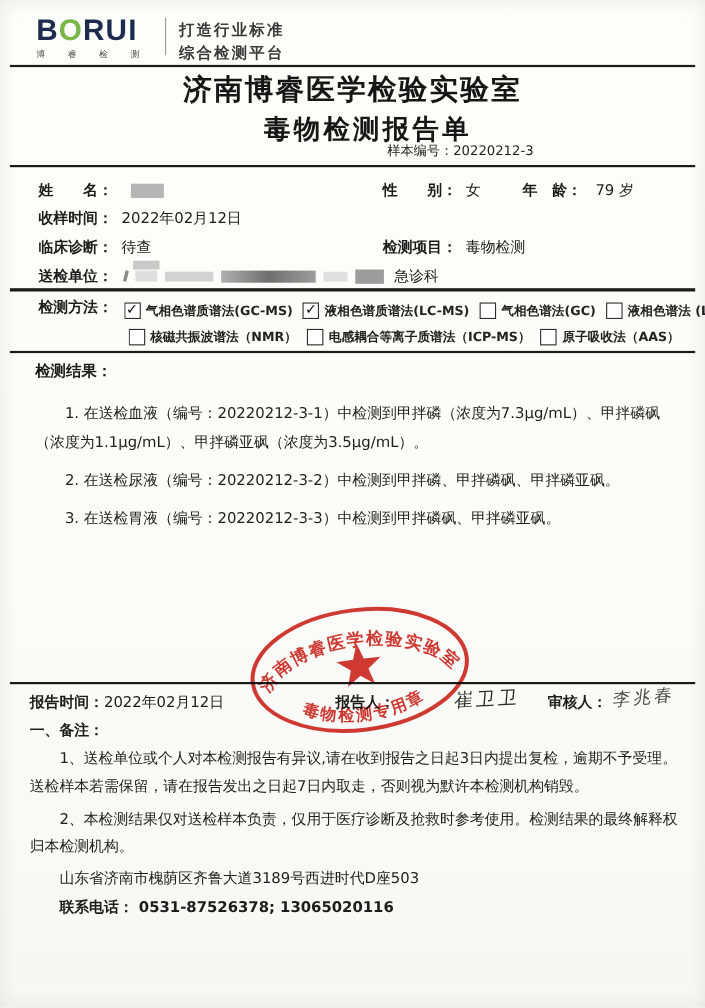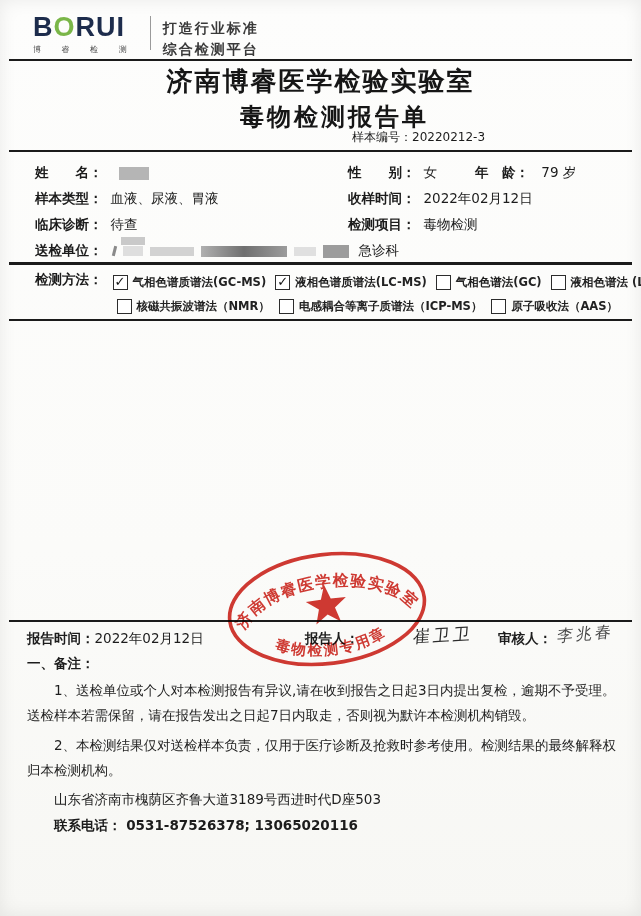--- a/index.html
+++ b/index.html
@@ -123,24 +123,20 @@
       <div class="col-r">
         <span class="lbl">性　　别：</span>
         <span class="val">女</span>
         <span class="age-group">
           <span class="lbl">年　龄：</span>
           <span class="val">79 岁</span>
         </span>
       </div>
     </div>
     <div class="info-row">
-      <div class="col-l">
-        <span class="lbl">样本类型：</span>
-        <span class="val">血液、尿液、胃液</span>
-      </div>
       <div class="col-r">
         <span class="lbl">收样时间：</span>
         <span class="val">2022年02月12日</span>
       </div>
     </div>
     <div class="info-row">
       <div class="col-l">
         <span class="lbl">临床诊断：</span>
         <span class="val">待查</span>
         <span class="r-diag"></span>
@@ -203,20 +199,28 @@
             <span class="m-item">
               <span class="cbx"></span>
               <span class="m-label">原子吸收法（AAS）</span>
             </span>
           </div>
       </div>
     </div>
   </div>
   <div class="rule rule-4"></div>
 
+  <div class="results">
+    <div class="results-label">检测结果：</div>
+    <div id="results-list">
+        <p class="result-line">1. 在送检血液（编号：20220212-3-1）中检测到甲拌磷（浓度为7.3μg/mL）、甲拌磷砜（浓度为1.1μg/mL）、甲拌磷亚砜（浓度为3.5μg/mL）。</p>
+        <p class="result-line">2. 在送检尿液（编号：20220212-3-2）中检测到甲拌磷、甲拌磷砜、甲拌磷亚砜。</p>
+        <p class="result-line">3. 在送检胃液（编号：20220212-3-3）中检测到甲拌磷砜、甲拌磷亚砜。</p>
+      </div>
+  </div>
 
   <div class="stamp">
     <svg width="212" height="122" viewBox="0 0 210 120" xmlns="http://www.w3.org/2000/svg">
       <defs>
         <path id="arcTop" d="M 20 74 A 87 46 0 0 1 190 74" fill="none"></path>
         <path id="arcBottom" d="M 37 85 A 82 45 0 0 0 173 85" fill="none"></path>
       </defs>
       <ellipse cx="105" cy="60" rx="97" ry="54" fill="none" stroke="#cf2b23" stroke-width="3.6"></ellipse>
       <polygon points="105,36 109.9,50.2 125,50.5 113,59.6 117.3,74 105,65.4 92.7,74 97,59.6 85,50.5 100.1,50.2" fill="#cf2b23"></polygon>
       <text font-size="15.5" font-weight="bold" fill="#cf2b23" letter-spacing="1.5" font-family="DejaVu Sans, Liberation Sans, sans-serif">

